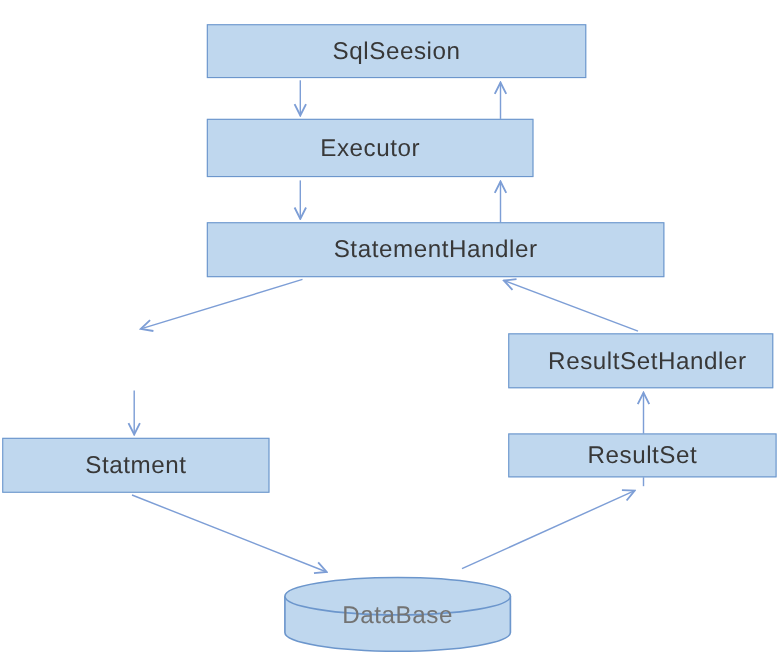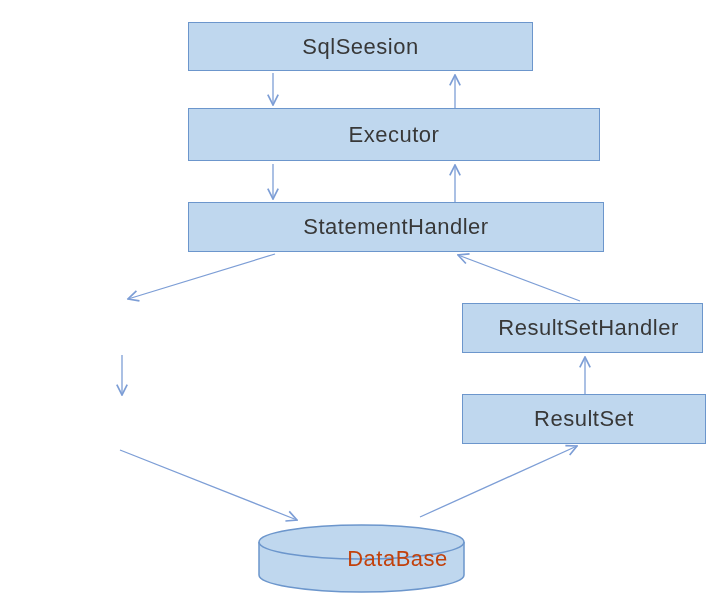--- a/index.html
+++ b/index.html
@@ -32,39 +32,38 @@
     justify-content: center;
   }
   .node-label {
     color: #383838;
     font-size: 22px;
     letter-spacing: 0.5px;
     white-space: nowrap;
   }
   
   .n-sqlsession        { left: 188px; top: 22px;  width: 345px; height: 49px; }
-  .n-executor          { left: 188px; top: 108px; width: 412px; height: 53px; }
+  .n-executor          { left: 188px; top: 108px; width: 297px; height: 53px; }
   .n-statement-handler { left: 188px; top: 202px; width: 416px; height: 50px; }
   .n-parameter-handler { left: 2px;   top: 302px; width: 243px; height: 50px; }
   .n-statment          { left: 2px;   top: 398px; width: 243px; height: 50px; }
   .n-resultset-handler { left: 462px; top: 303px; width: 241px; height: 50px; padding-left: 12px; }
-  .n-resultset         { left: 462px; top: 394px; width: 244px; height: 50px; }
+  .n-resultset         { left: 462px; top: 394px; width: 244px; height: 40px; }
   .cylinder-label {
     position: absolute;
     left: 259px;
     top: 541px;
     width: 205px;
     height: 36px;
     display: flex;
     align-items: center;
     justify-content: center;
-    color: #c2410c;
+    color: #737373;
     font-size: 22px;
     letter-spacing: 0.5px;
-    margin-left: 36px;
   }
 </style>
 </head>
 <body>
 
 <div class="canvas">
 
   <svg class="edges-layer" width="707" height="610" viewBox="0 0 707 610">
     <defs>
       <marker id="arrowhead" viewBox="0 0 10 10" refX="9" refY="5" markerWidth="10" markerHeight="10" orient="auto">
@@ -97,20 +96,23 @@
 
   <div class="node n-executor">
     <span class="node-label">Executor</span>
   </div>
 
   <div class="node n-statement-handler">
     <span class="node-label">StatementHandler</span>
   </div>
 
 
+  <div class="node n-statment">
+    <span class="node-label">Statment</span>
+  </div>
 
   <div class="node n-resultset-handler">
     <span class="node-label">ResultSetHandler</span>
   </div>
 
   <div class="node n-resultset">
     <span class="node-label">ResultSet</span>
   </div>
 
   <div class="cylinder-label">DataBase</div>

